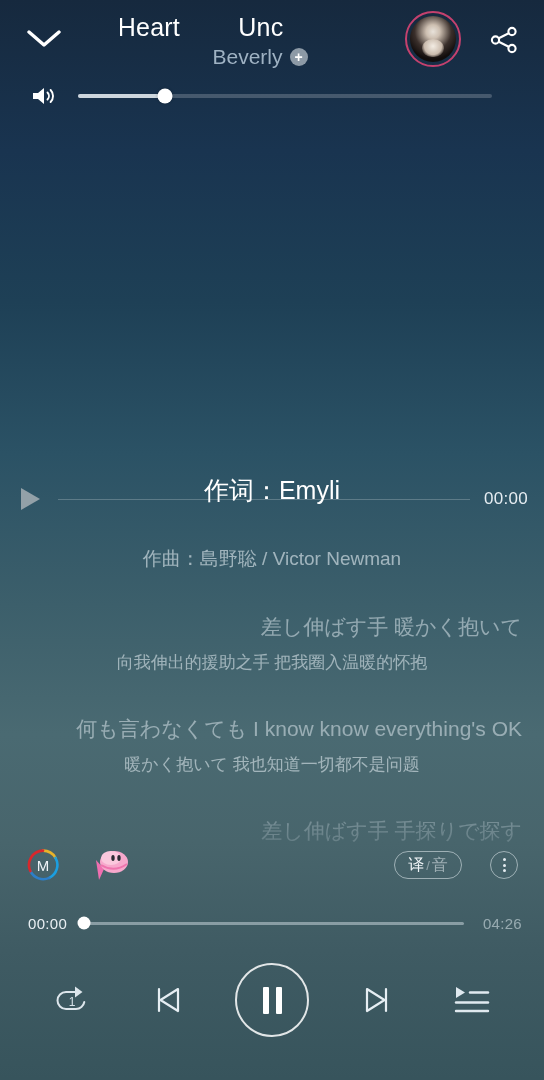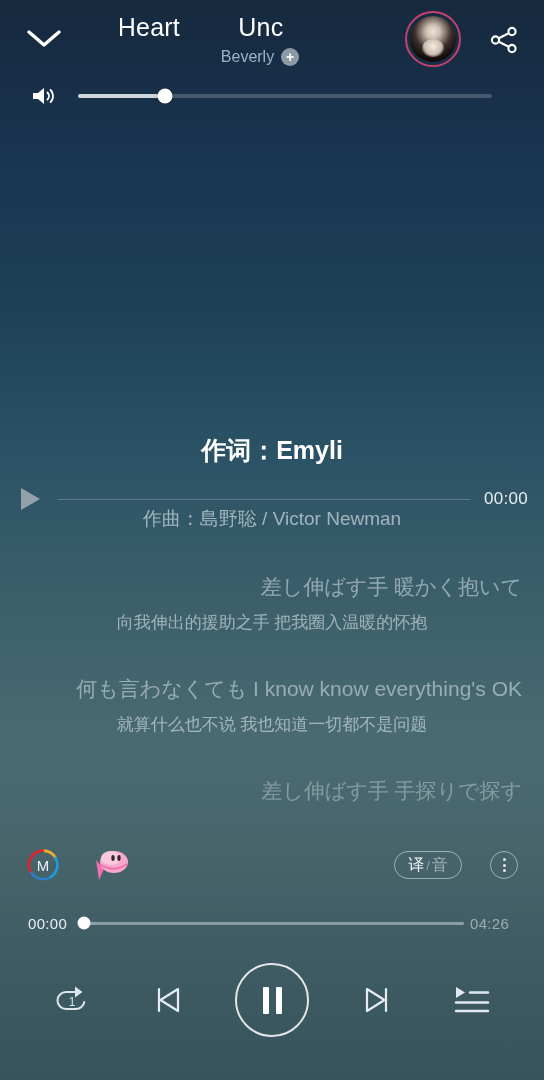--- a/index.html
+++ b/index.html
@@ -47,21 +47,21 @@
     white-space:nowrap;
     color:#ffffff; font-size:25px; line-height:34px;
     letter-spacing:.2px;
   }
   .marquee-inner .gap { display:inline-block; width:44px; }
   .sub-row {
     display:flex; align-items:center; justify-content:center;
     gap:7px; height:26px; margin-top:0px;
   }
   .artist-name {
-    color:#9fb2c3; font-size:16px; line-height:20px;
+    color:#9fb2c3; font-size:21px; line-height:20px;
   }
   .follow-badge {
     width:18px; height:18px; border-radius:50%;
     background:#8d9aa6;
     display:flex; align-items:center; justify-content:center;
     color:#fff; font-size:14px; line-height:1; font-weight:bold;
     padding-bottom:1px;
   }
   .avatar-wrap {
     position:absolute; left:405px; top:11px;
@@ -113,21 +113,21 @@
 
   
   .lyrics {
     position:absolute; top:430px; left:0; right:0; bottom:196px;
     overflow:hidden;
     -webkit-mask-image:linear-gradient(180deg,#000 0%,#000 82%,rgba(0,0,0,.18) 97%,rgba(0,0,0,0) 100%);
             mask-image:linear-gradient(180deg,#000 0%,#000 82%,rgba(0,0,0,.18) 97%,rgba(0,0,0,0) 100%);
   }
   .lyric-line { text-align:center; padding:0 22px; }
   .ly-main {
-    color:#ffffff; font-size:25px; line-height:40px; font-weight:700;
+    color:#ffffff; font-size:25px; line-height:40px; font-weight:400;margin-top:40px;
   }
   .ly-dim {
     color:rgba(226,236,241,.62); font-size:19px; line-height:38px;
   }
   .ly-dim2 {
     color:rgba(226,236,241,.52); font-size:21px; line-height:38px;text-align:right;
   }
   .ly-trans {
     color:rgba(221,231,237,.60); font-size:17px; line-height:34px;
   }
@@ -197,21 +197,21 @@
     position:relative; flex:1; height:3px; border-radius:2px;
     background:rgba(226,236,241,.45); margin:0 6px 0 4px;
   }
   .pg-thumb {
     position:absolute; top:50%; left:0;
     width:13px; height:13px; border-radius:50%; background:#fff;
     transform:translate(-50%,-50%);
   }
   .pg-total {
     color:rgba(223,233,239,.55); font-size:15px; width:52px;
-    margin-right:22px; letter-spacing:.3px;
+    margin-right:22px; text-align:right; letter-spacing:.3px;
   }
 
   
   .controls {
     position:absolute; left:0; right:0; top:950px; height:100px;
     display:flex; align-items:center; justify-content:space-between;
     padding:0 44px;
   }
   .ctl {
     width:56px; height:56px;
@@ -305,21 +305,21 @@
       <div class="ly-dim">作曲：島野聡 / Victor Newman</div>
     </div>
     <div class="ly-spacer"></div>
     <div class="lyric-line">
       <div class="ly-dim2">差し伸ばす手 暖かく抱いて</div>
       <div class="ly-trans">向我伸出的援助之手  把我圈入温暖的怀抱</div>
     </div>
     <div class="ly-spacer"></div>
     <div class="lyric-line">
       <div class="ly-dim2">何も言わなくても I know know everything's OK</div>
-      <div class="ly-trans">就算什么也不说  我也知道一切都不是问题</div>
+      <div class="ly-trans">暖かく抱いて  我也知道一切都不是问题</div>
     </div>
     <div class="ly-spacer"></div>
     <div class="lyric-line">
       <div class="ly-dim2 ly-fade">差し伸ばす手 手探りで探す</div>
     </div>
   </div>
 
   <div class="action-bar">
 
     <div class="m-logo">

